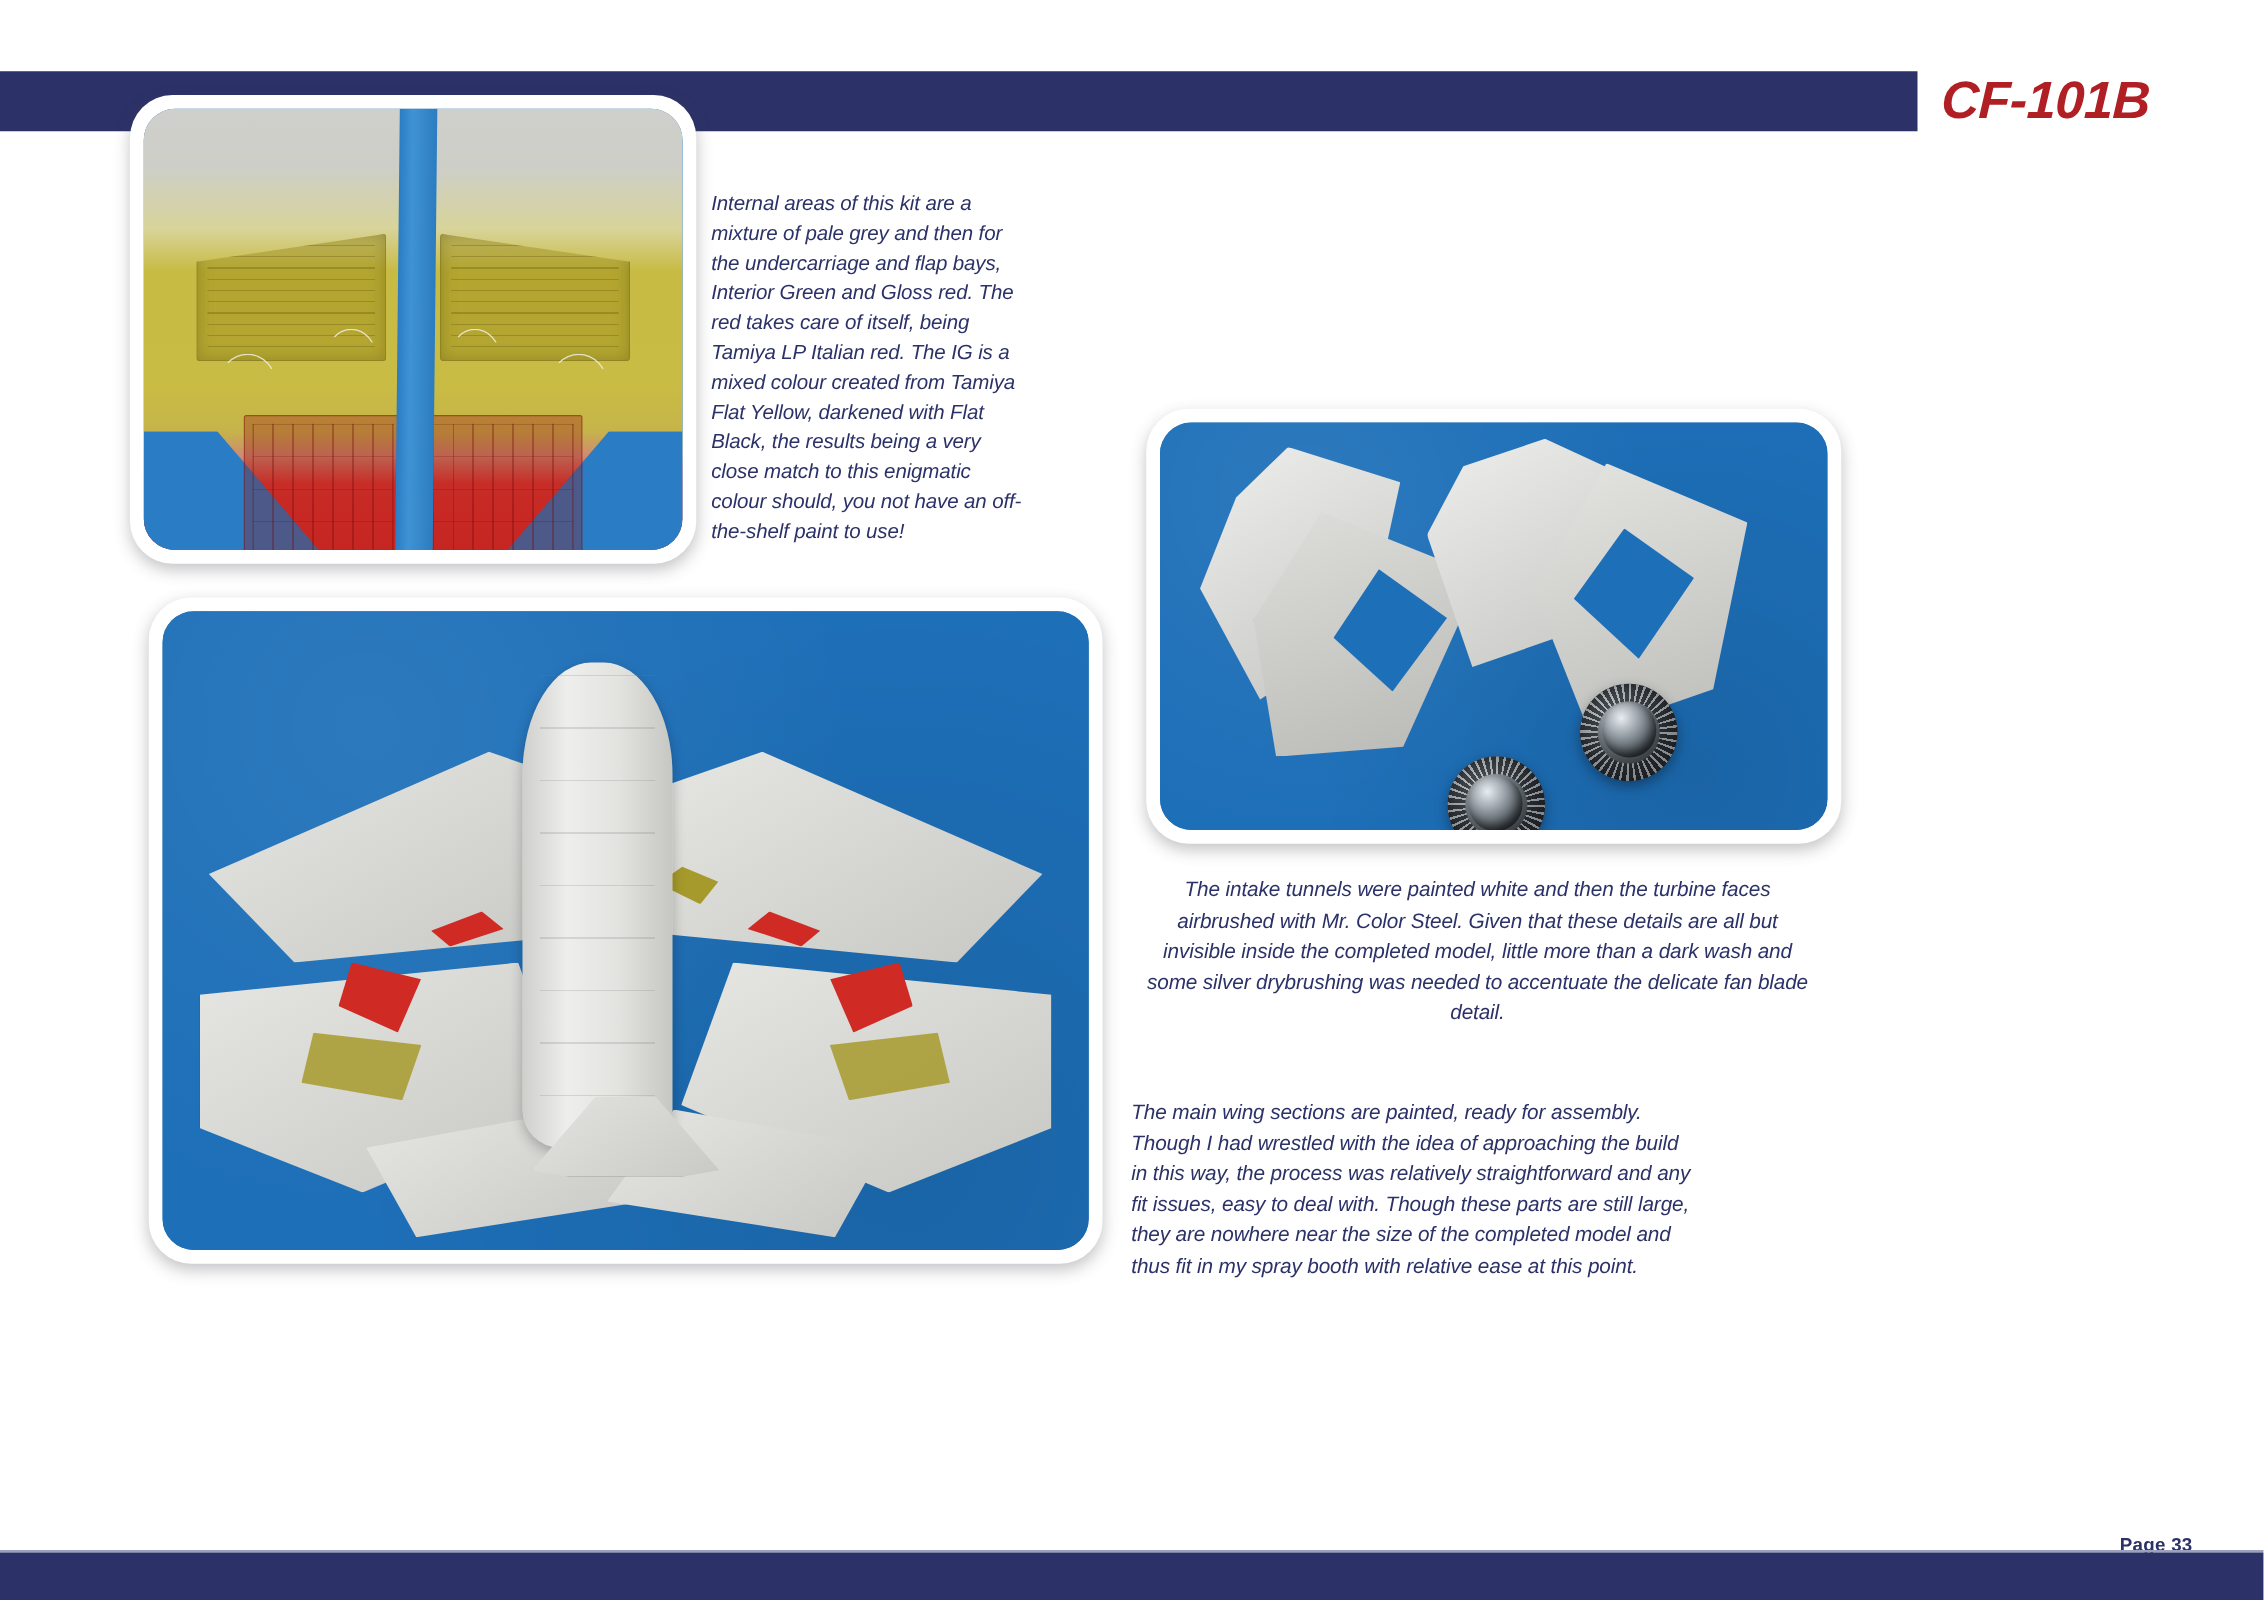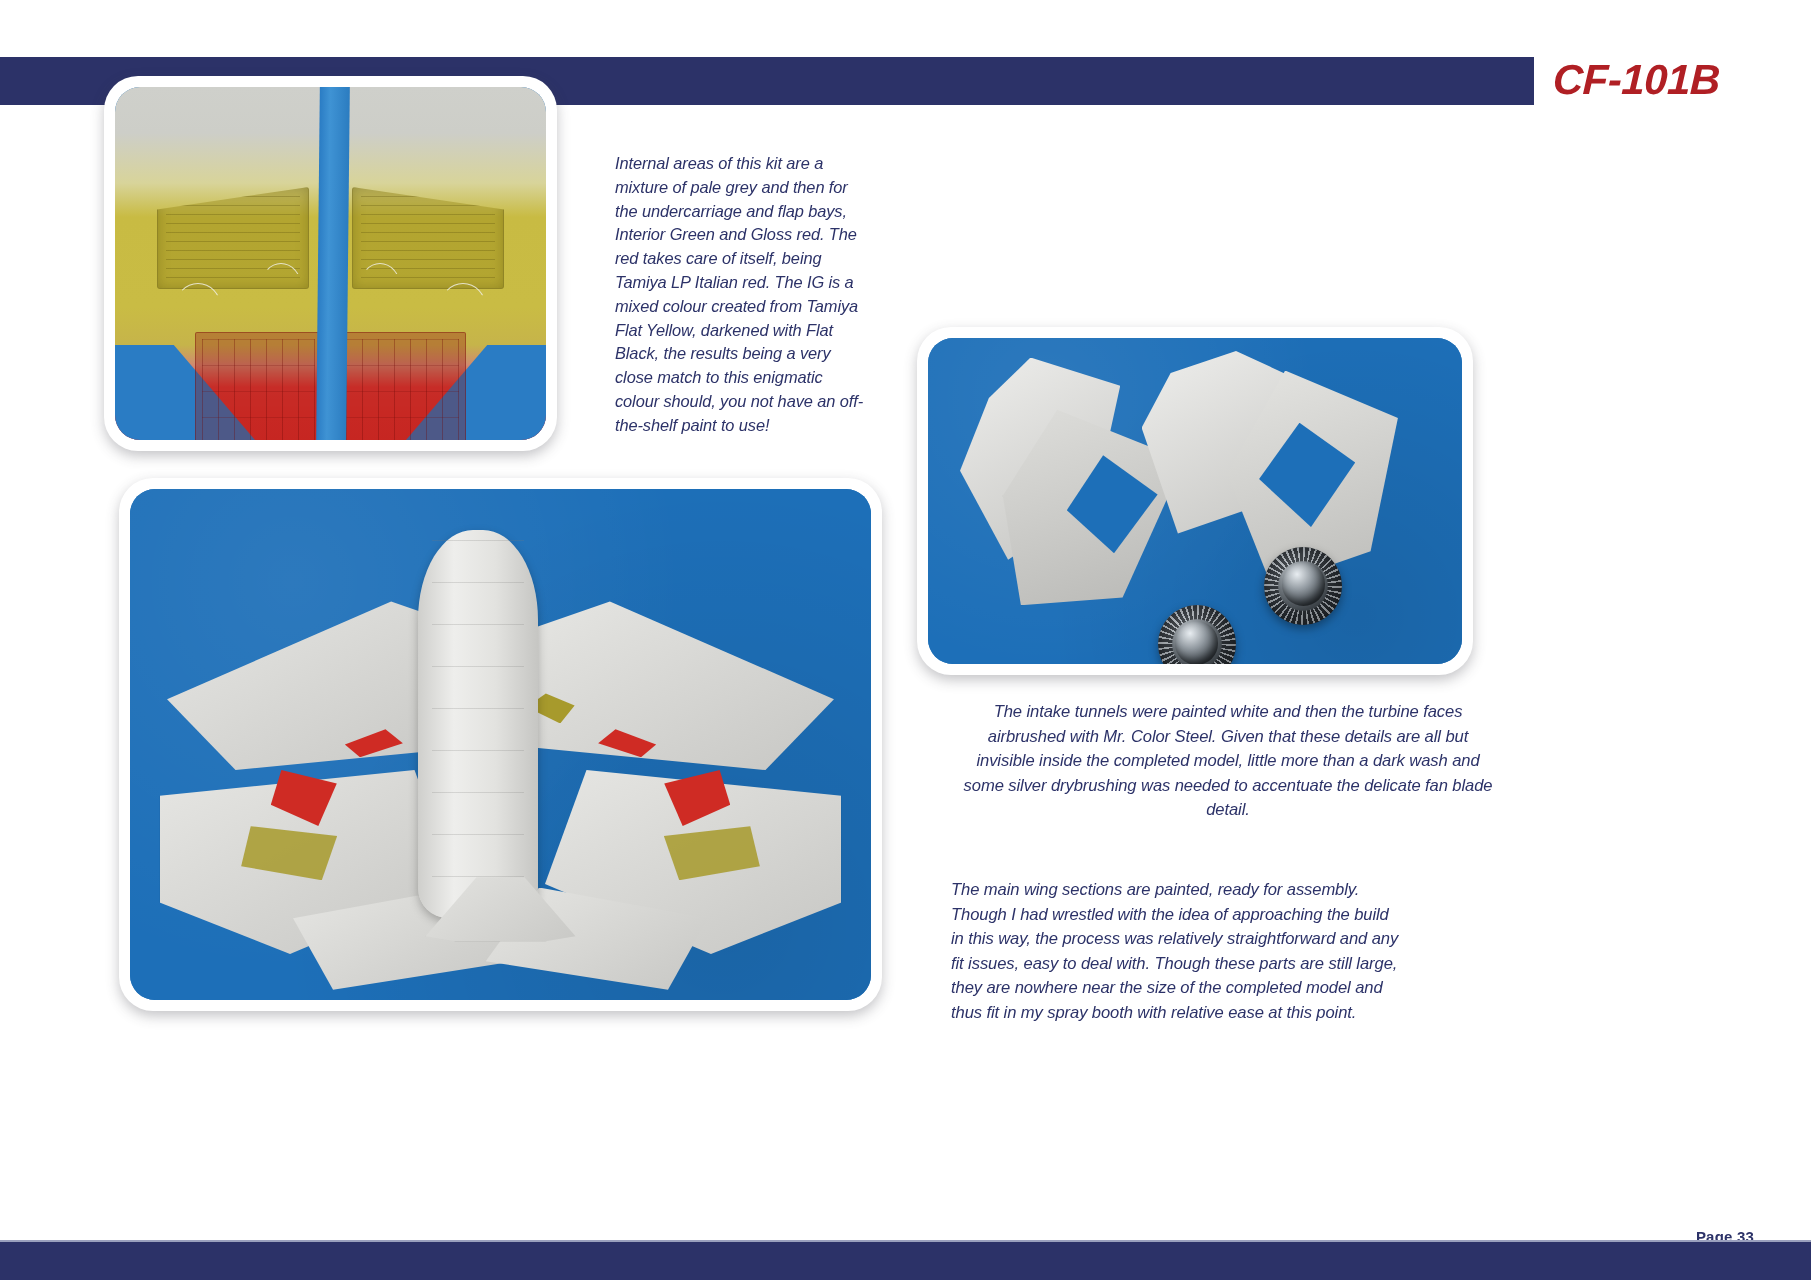--- a/index.html
+++ b/index.html
@@ -281,21 +281,20 @@
   }
 
   
   .caption {
     position: absolute;
     color: #2c3268;
     font-style: italic;
     font-size: 16.4px;
     line-height: 23.8px;
     letter-spacing: -0.1px;
-    margin-left: 46px;
   }
   #caption-internal-areas {
     left: 569px;
     top: 152px;
     width: 250px;
     text-align: left;
   }
   #caption-intake-tunnels {
     left: 912px;
     top: 700px;

